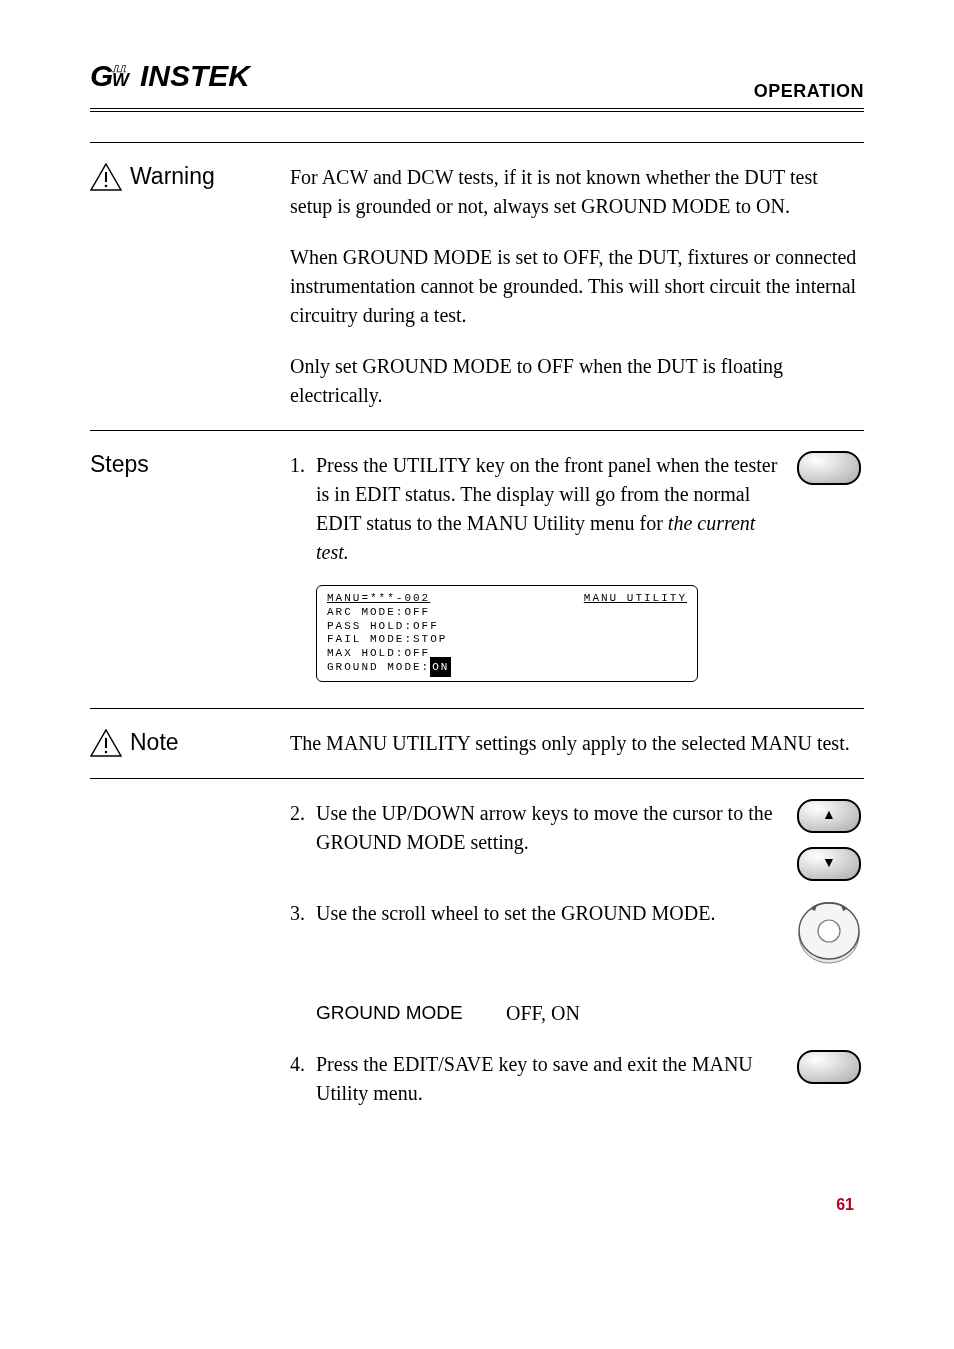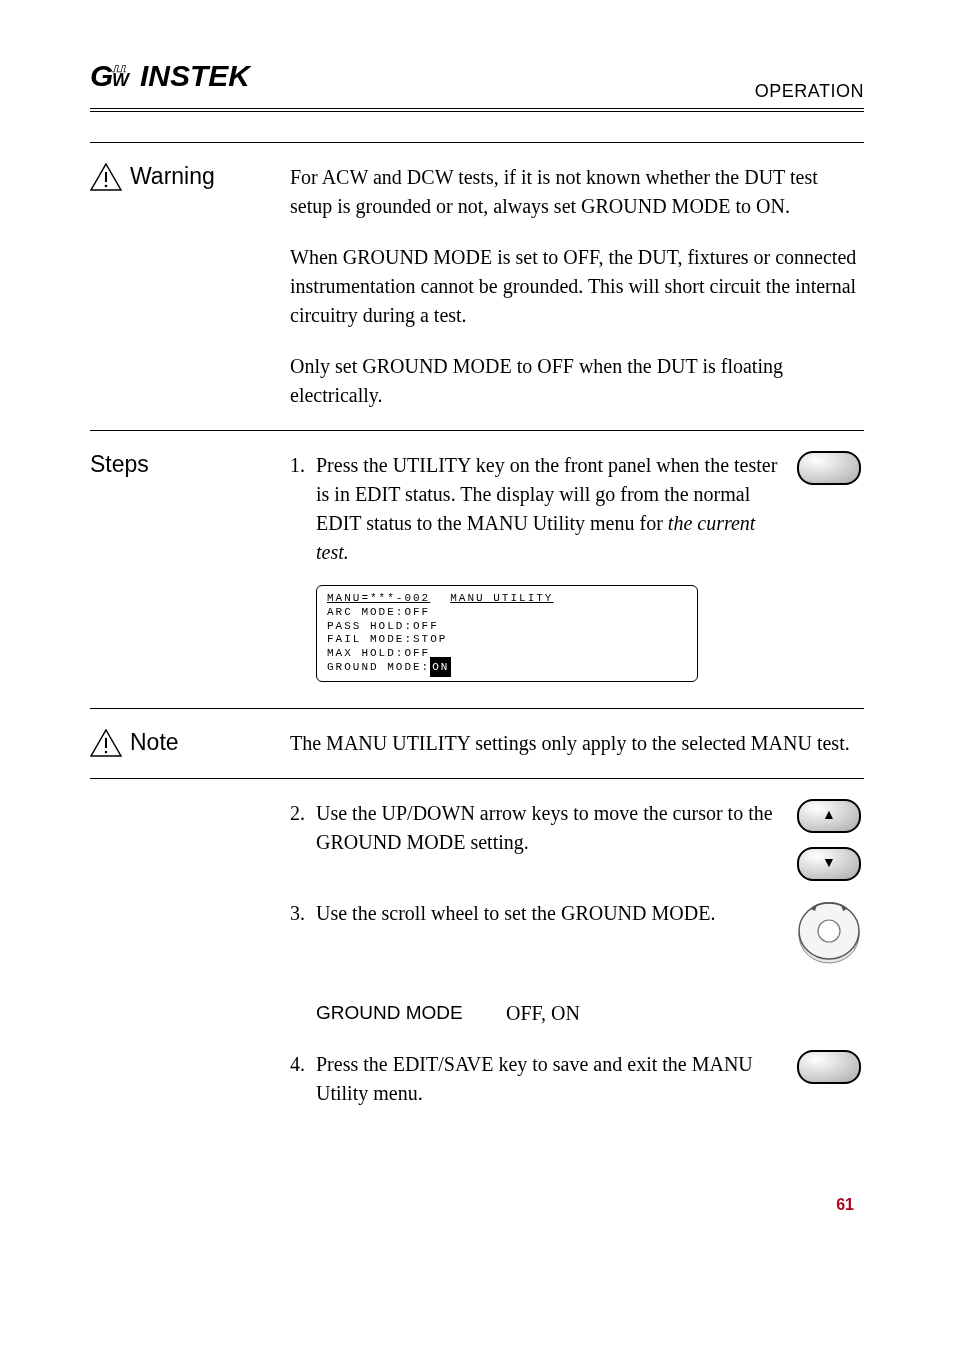--- a/index.html
+++ b/index.html
@@ -22,21 +22,21 @@
   }
   .logo {
     font-family: Arial, Helvetica, sans-serif;
     font-weight: 900;
     font-size: 32px;
     letter-spacing: 0px;
     font-style: italic;
   }
   .header-right {
     font-family: Arial, Helvetica, sans-serif;
-    font-weight: normal;
+    font-weight: bold;
     font-size: 18px;
     letter-spacing: 0.5px;
   }
   .section {
     border-top: 1px solid #000;
     padding: 20px 0 20px 0;
     display: flex;
   }
   .left-col {
     width: 200px;
@@ -115,21 +115,22 @@
     border-radius: 6px;
     padding: 6px 10px;
     font-family: "Courier New", monospace;
     font-size: 11px;
     line-height: 1.25;
     letter-spacing: 2px;
     width: 360px;
   }
   .display-box .dtitle {
     display: flex;
-    gap: 20px;
+    gap: 28px;
+    justify-content: space-between;
   }
   .display-box .sel {
     background: #000;
     color: #fff;
     padding: 4px 2px;
   }
   .display-box .underline {
     text-decoration: underline;
   }
   .gmode-row {

